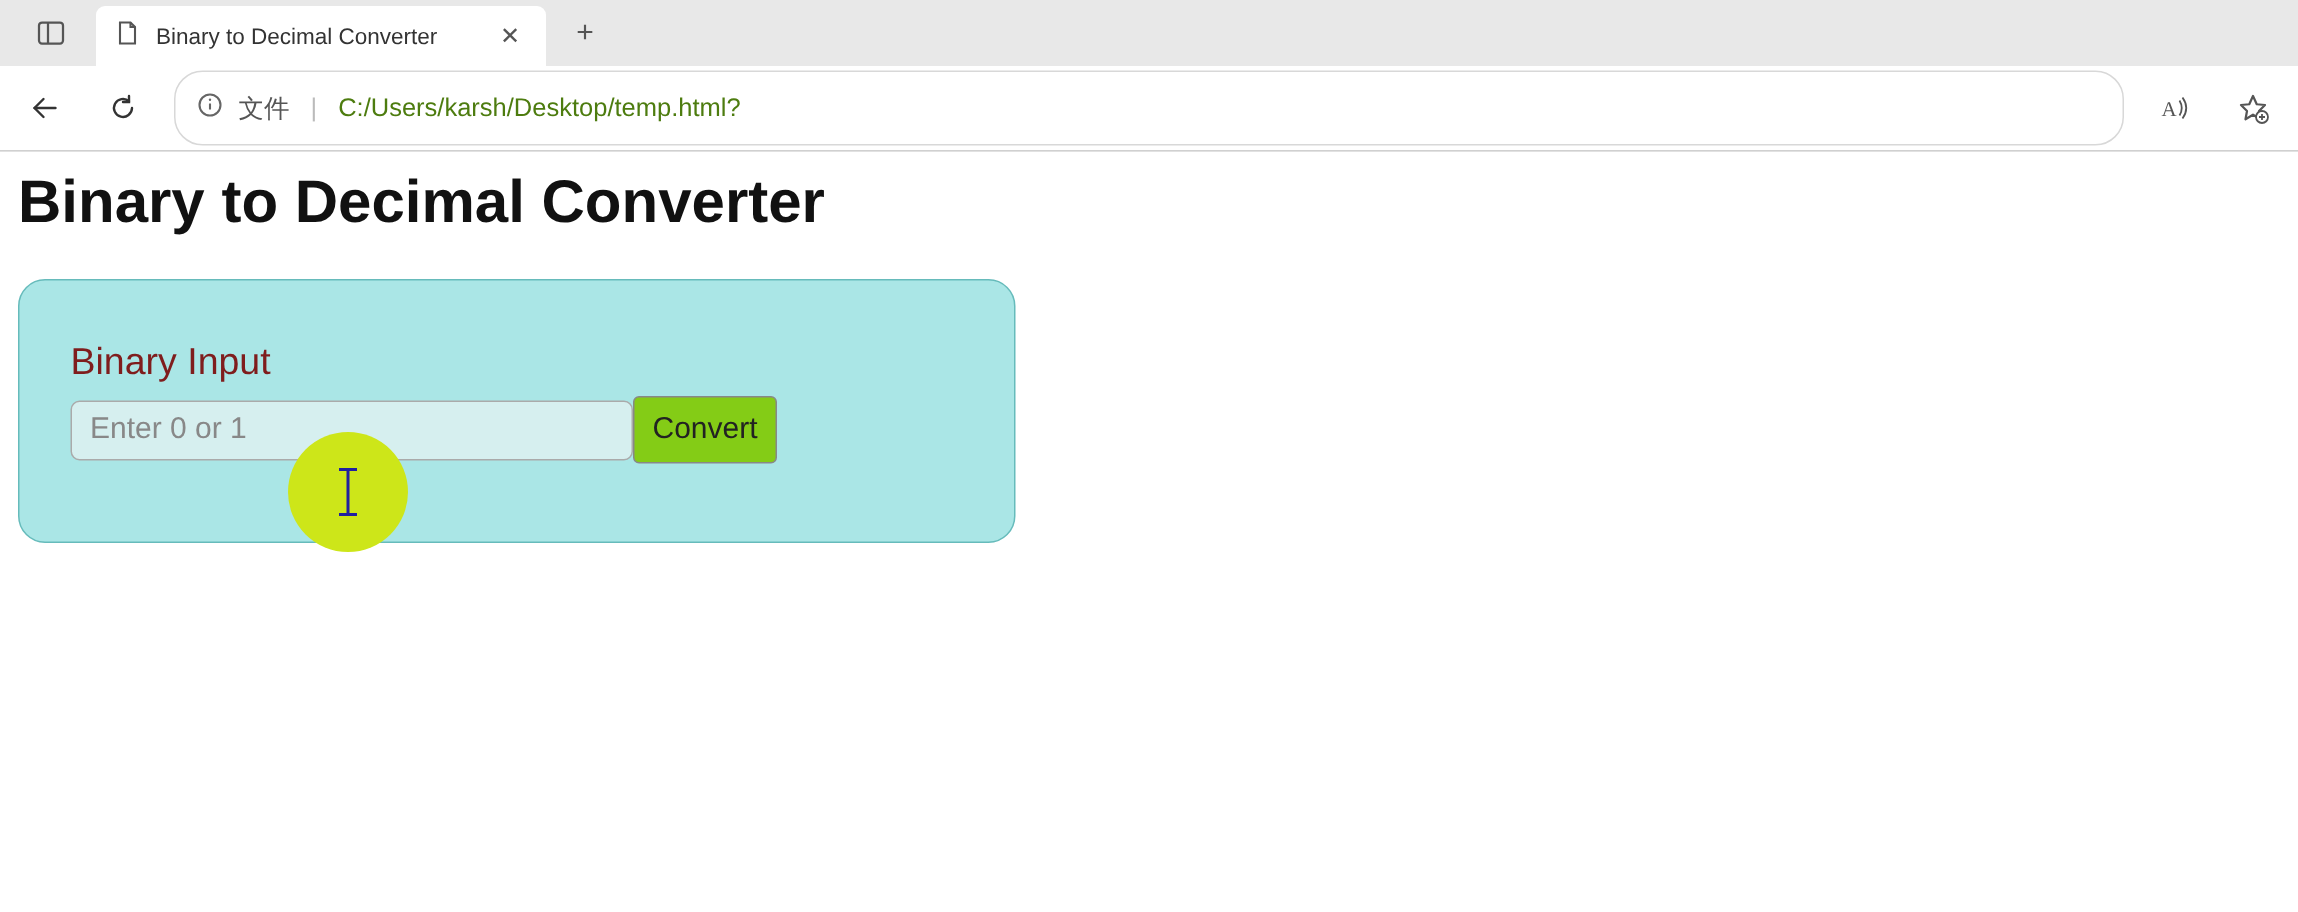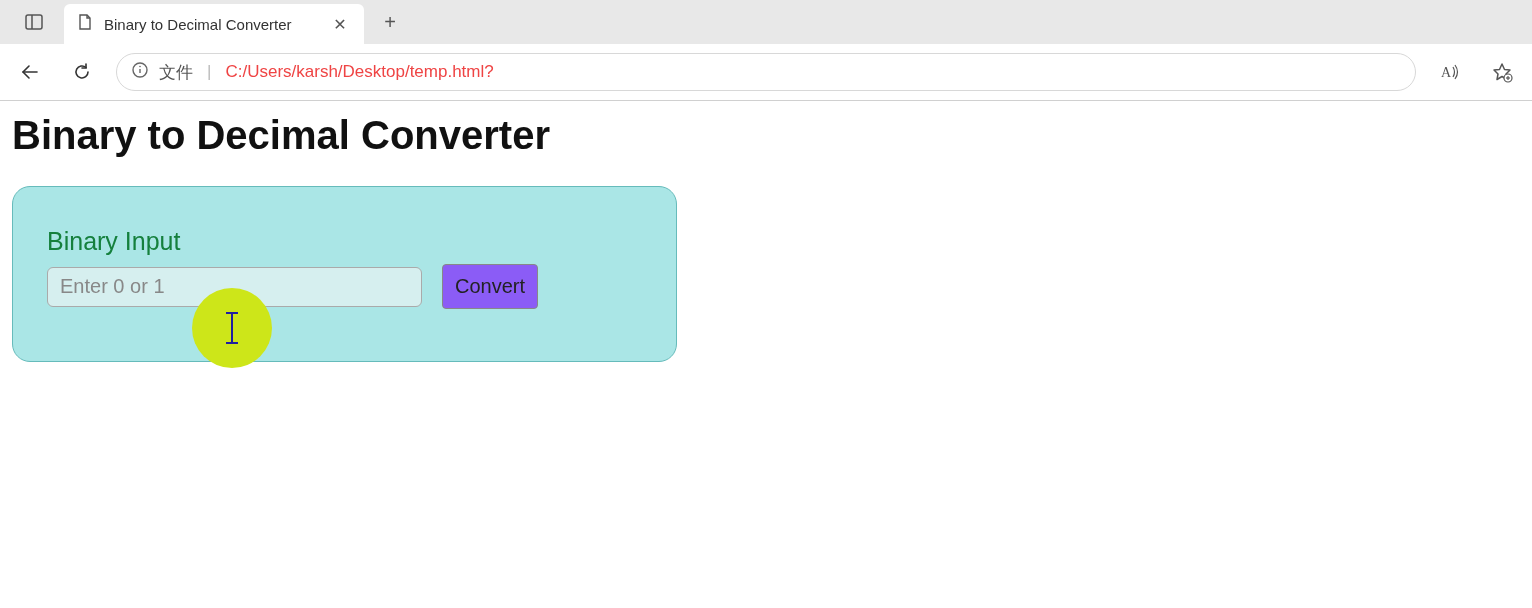--- a/index.html
+++ b/index.html
@@ -83,42 +83,42 @@
       width: 36px;
       height: 36px;
       display: flex;
       align-items: center;
       justify-content: center;
       cursor: pointer;
       color: #333;
     }
     .address-bar {
       flex: 1;
-      height: 38px;
+      height: 50px;
       border: 1px solid #d8d8d8;
       border-radius: 19px;
       display: flex;
       align-items: center;
       padding: 0 14px;
       gap: 10px;
       background: #ffffff;
       font-size: 17px;
     }
     .address-info-icon {
       color: #666;
     }
     .address-label {
       color: #555;
     }
     .address-sep {
       color: #bbb;
       margin: 0 4px;
     }
     .address-url {
-      color: #ef4444;
+      color: #4d7c0f;
     }
     .toolbar-icon {
       width: 36px;
       height: 36px;
       display: flex;
       align-items: center;
       justify-content: center;
       cursor: pointer;
       color: #555;
     }
@@ -133,27 +133,27 @@
     }
     .converter-box {
       background: #aae6e6;
       border: 1px solid #6bb;
       border-radius: 18px;
       padding: 40px 34px 52px 34px;
       width: 665px;
     }
     .field-label {
       font-size: 25px;
-      color: #15803d;
+      color: #7f1d1d;
       margin-bottom: 8px;
     }
     .field-row {
       display: flex;
       align-items: center;
-      gap: 20px;
+      gap: 0;
       margin-bottom: 30px;
     }
     .field-row:last-child {
       margin-bottom: 0;
     }
     .text-input {
       width: 375px;
       height: 40px;
       border: 1px solid #aaa;
       border-radius: 6px;
@@ -161,21 +161,21 @@
       padding: 0 12px;
       font-size: 20px;
       color: #333;
     }
     .text-input::placeholder {
       color: #888;
     }
     .btn {
       height: 45px;
       padding: 0 12px;
-      background: #8b5cf6;
+      background: #84cc16;
       border: 1px solid #888;
       border-radius: 4px;
       font-size: 20px;
       color: #222;
       cursor: pointer;
       font-family: inherit;
       text-align: right;
     }
     .cursor-highlight {
       position: absolute;

